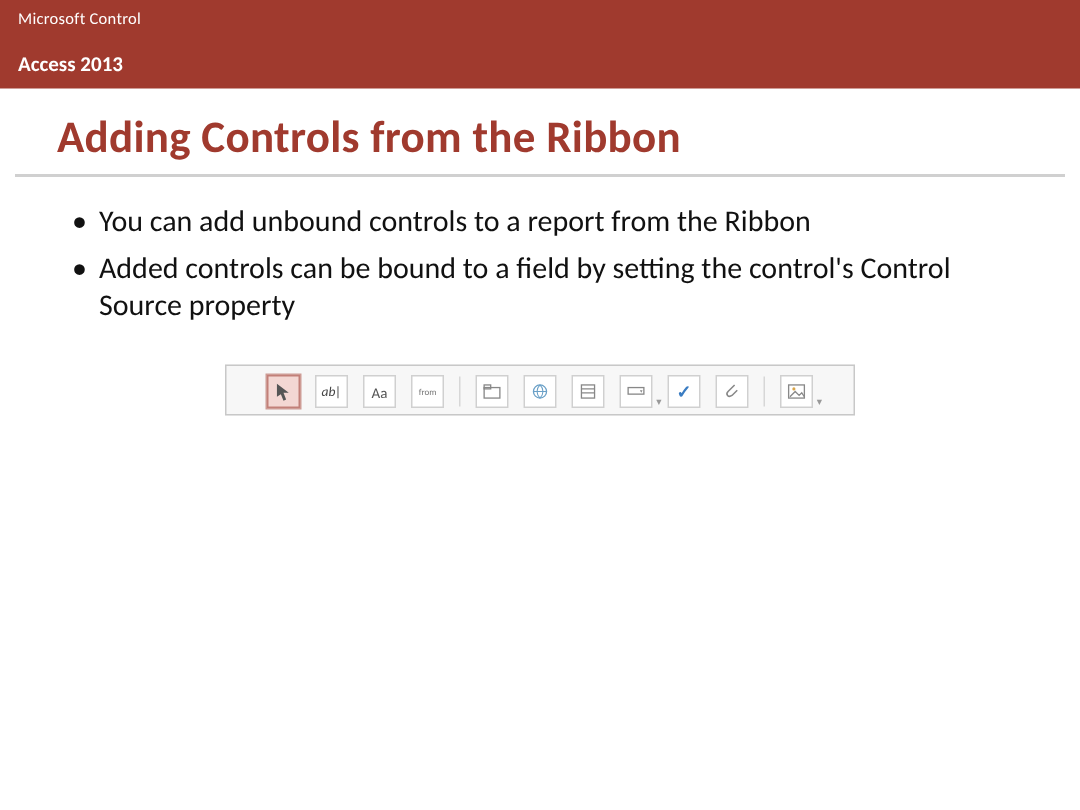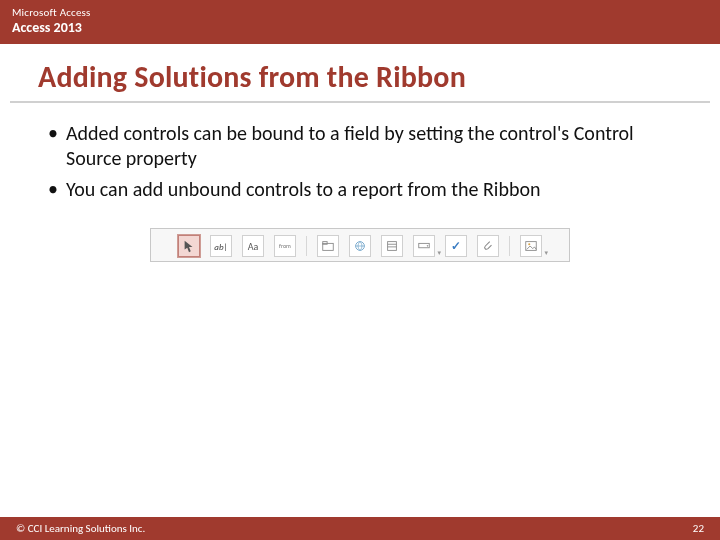--- a/index.html
+++ b/index.html
@@ -5,21 +5,21 @@
   * { box-sizing: border-box; margin: 0; padding: 0; }
   html, body { width: 720px; height: 540px; font-family: "Segoe UI", Calibri, Arial, sans-serif; background: #fff; }
   .slide { width: 720px; height: 540px; display: flex; flex-direction: column; position: relative; }
 
   .header-band {
     background: #a03a2e;
     color: #fff;
     padding: 6px 12px 8px 12px;
   }
   .header-band .line1 { font-size: 11px; font-weight: 400; letter-spacing: .2px; }
-  .header-band .line2 { font-size: 14px; font-weight: 700; margin-top: 0px; }
+  .header-band .line2 { font-size: 14px; font-weight: 700; margin-top: 15px; }
 
   .title-area { padding: 14px 28px 6px 28px; border-bottom: 2px solid #d0d0d0; margin: 0 10px 0 10px; }
   .title-area h1 { color: #a03a2e; font-size: 30px; font-weight: 700; letter-spacing: .2px; }
 
   .content { padding: 18px 44px 0 44px; flex: 1; }
   ul.bullets { list-style: none; }
   ul.bullets li { position: relative; padding-left: 22px; font-size: 20px; line-height: 1.25; color: #111; margin-bottom: 6px; }
   ul.bullets li::before { content: "•"; position: absolute; left: 4px; top: 0; }
 
   .ribbon-figure { margin: 26px auto 16px auto; width: 420px; }
@@ -41,32 +41,32 @@
     padding: 5px 16px;
     font-size: 11px;
   }
 </style>
 </head>
 <body>
 
 <div class="slide">
 
   <div class="header-band">
-    <div class="line1">Microsoft Access</div>
+    <div class="line1">Microsoft Control</div>
     <div class="line2">Access 2013</div>
   </div>
 
   <div class="title-area">
-    <h1>Adding Solutions from the Ribbon</h1>
+    <h1>Adding Controls from the Ribbon</h1>
   </div>
 
   <div class="content">
     <ul class="bullets">
+      <li>You can add unbound controls to a report from the Ribbon</li>
       <li>Added controls can be bound to a field by setting the control's Control Source property</li>
-      <li>You can add unbound controls to a report from the Ribbon</li>
     </ul>
 
     <div class="ribbon-figure">
       <div class="ribbon-box">
         <div class="icon-row">
           <div class="rb-icon selected" title="Select">
             <svg viewBox="0 0 16 16">
                 <path d="M3 2 L12 9 L8 9 L10 14 L8 15 L6 10 L3 12 Z" fill="#555"></path>
               </svg>
           </div>
@@ -121,18 +121,14 @@
                 <circle cx="6" cy="6" r="1.2" fill="#d9a54a"></circle>
                 <path d="M3 12 L7 8 L10 11 L12 9 L14 12" fill="none" stroke="#888"></path>
               </svg>
             <span class="tiny-drop">▾</span>
           </div>
         </div>
       </div>
     </div>
   </div>
 
-  <div class="footer-band">
-    <div>© CCI Learning Solutions Inc.</div>
-    <div>22</div>
-  </div>
 
 </div>
 
 </body></html>

